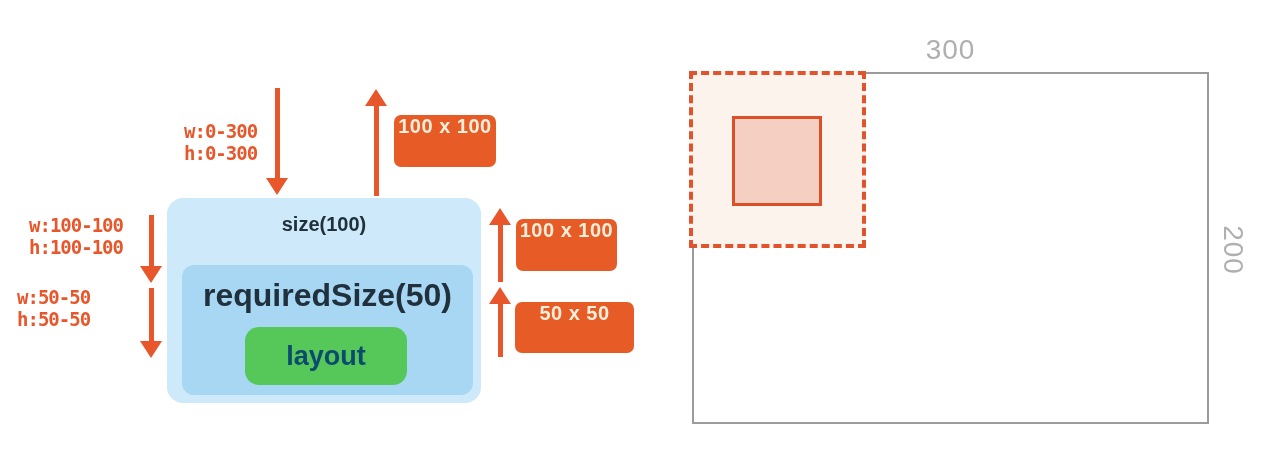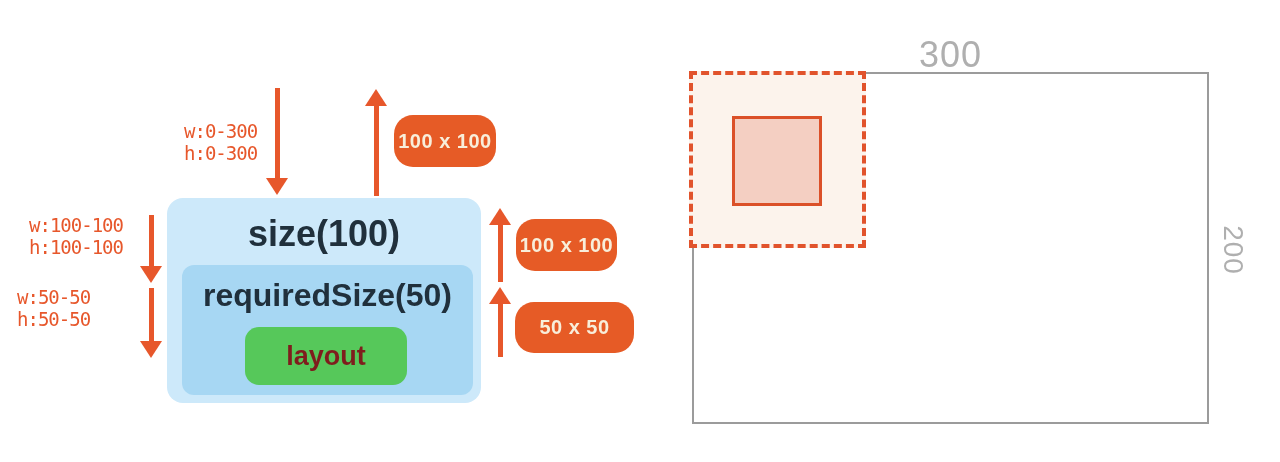--- a/index.html
+++ b/index.html
@@ -24,80 +24,80 @@
   }
   .abs{position:absolute;}
 
   
   .outer-box{
     left:167px;top:198px;width:314px;height:205px;
     background:var(--outer-box-blue);border-radius:16px;
   }
   .outer-box-label{
     left:167px;top:213px;width:314px;text-align:center;
-    font-size:36px;font-weight:700;color:var(--box-text-dark);
+    font-size:20px;font-weight:700;color:var(--box-text-dark);
     letter-spacing:0px;
   }
   .inner-box{
     left:182px;top:265px;width:291px;height:130px;
     background:var(--inner-box-blue);border-radius:12px;
   }
   .inner-box-label{
     left:182px;top:277px;width:291px;text-align:center;
     font-size:32px;font-weight:700;color:var(--box-text-dark);
   }
   .leaf-box{
     left:245px;top:327px;width:162px;height:58px;
     background:var(--leaf-green);border-radius:14px;
     display:flex;align-items:center;justify-content:center;
   }
   .leaf-box-label{
-    font-size:27px;font-weight:700;color:#7f1d1d;
+    font-size:27px;font-weight:700;color:#0c4a6e;
   }
 
   
   .arrow{display:flex;flex-direction:column;align-items:center;}
   .arrow .shaft{width:5px;flex:1;background:var(--accent-orange);}
   .head-down{width:0;height:0;border-left:11px solid transparent;border-right:11px solid transparent;border-top:17px solid var(--accent-orange);}
   .head-up{width:0;height:0;border-left:11px solid transparent;border-right:11px solid transparent;border-bottom:17px solid var(--accent-orange);}
   .a1{left:266px;top:88px;height:107px;}
   .a2{left:365px;top:89px;height:107px;}
   .a3{left:140px;top:215px;height:68px;}
   .a4{left:140px;top:288px;height:70px;}
   .a5{left:489px;top:208px;height:74px;}
   .a6{left:489px;top:287px;height:70px;}
 
   
   .constraint{
     font-family:"DejaVu Sans Mono",monospace;
-    font-weight:400;font-size:19px;line-height:22px;
+    font-weight:700;font-size:19px;line-height:22px;
     color:var(--accent-orange);white-space:pre;letter-spacing:-1px;
   }
   .c1{left:184px;top:120px;}
   .c2{left:29px;top:214px;}
   .c3{left:17px;top:286px;}
 
   
   .badge{
-    background:var(--badge-orange);border-radius:19px;
-    display:flex;align-items:center;justify-content:center;
+    background:var(--badge-orange);border-radius:7px;
+    display:flex;align-items:flex-start;justify-content:center;
     color:var(--badge-text);font-size:20px;font-weight:700;letter-spacing:0.5px;
   }
   .b1{left:394px;top:115px;width:102px;height:52px;}
   .b2{left:516px;top:219px;width:101px;height:52px;}
   .b3{left:515px;top:302px;width:119px;height:51px;}
 
   
   .parent-rect{
     left:692px;top:72px;width:517px;height:352px;
     border:2px solid var(--gray-border);background:#fff;box-sizing:border-box;
   }
   .width-label{
     left:692px;top:34px;width:517px;text-align:center;
-    font-size:36px;color:var(--gray-label);font-weight:400;letter-spacing:1px;
+    font-size:28px;color:var(--gray-label);font-weight:400;letter-spacing:1px;
   }
   .height-label{
     left:1198px;top:234px;width:70px;text-align:center;
     font-size:28px;color:var(--gray-label);font-weight:400;letter-spacing:1px;
     transform:rotate(90deg);
   }
   .dashed-box{
     left:689px;top:71px;width:177px;height:177px;box-sizing:border-box;
     border:4px dashed var(--dashed-border);background:var(--dashed-fill);
   }

